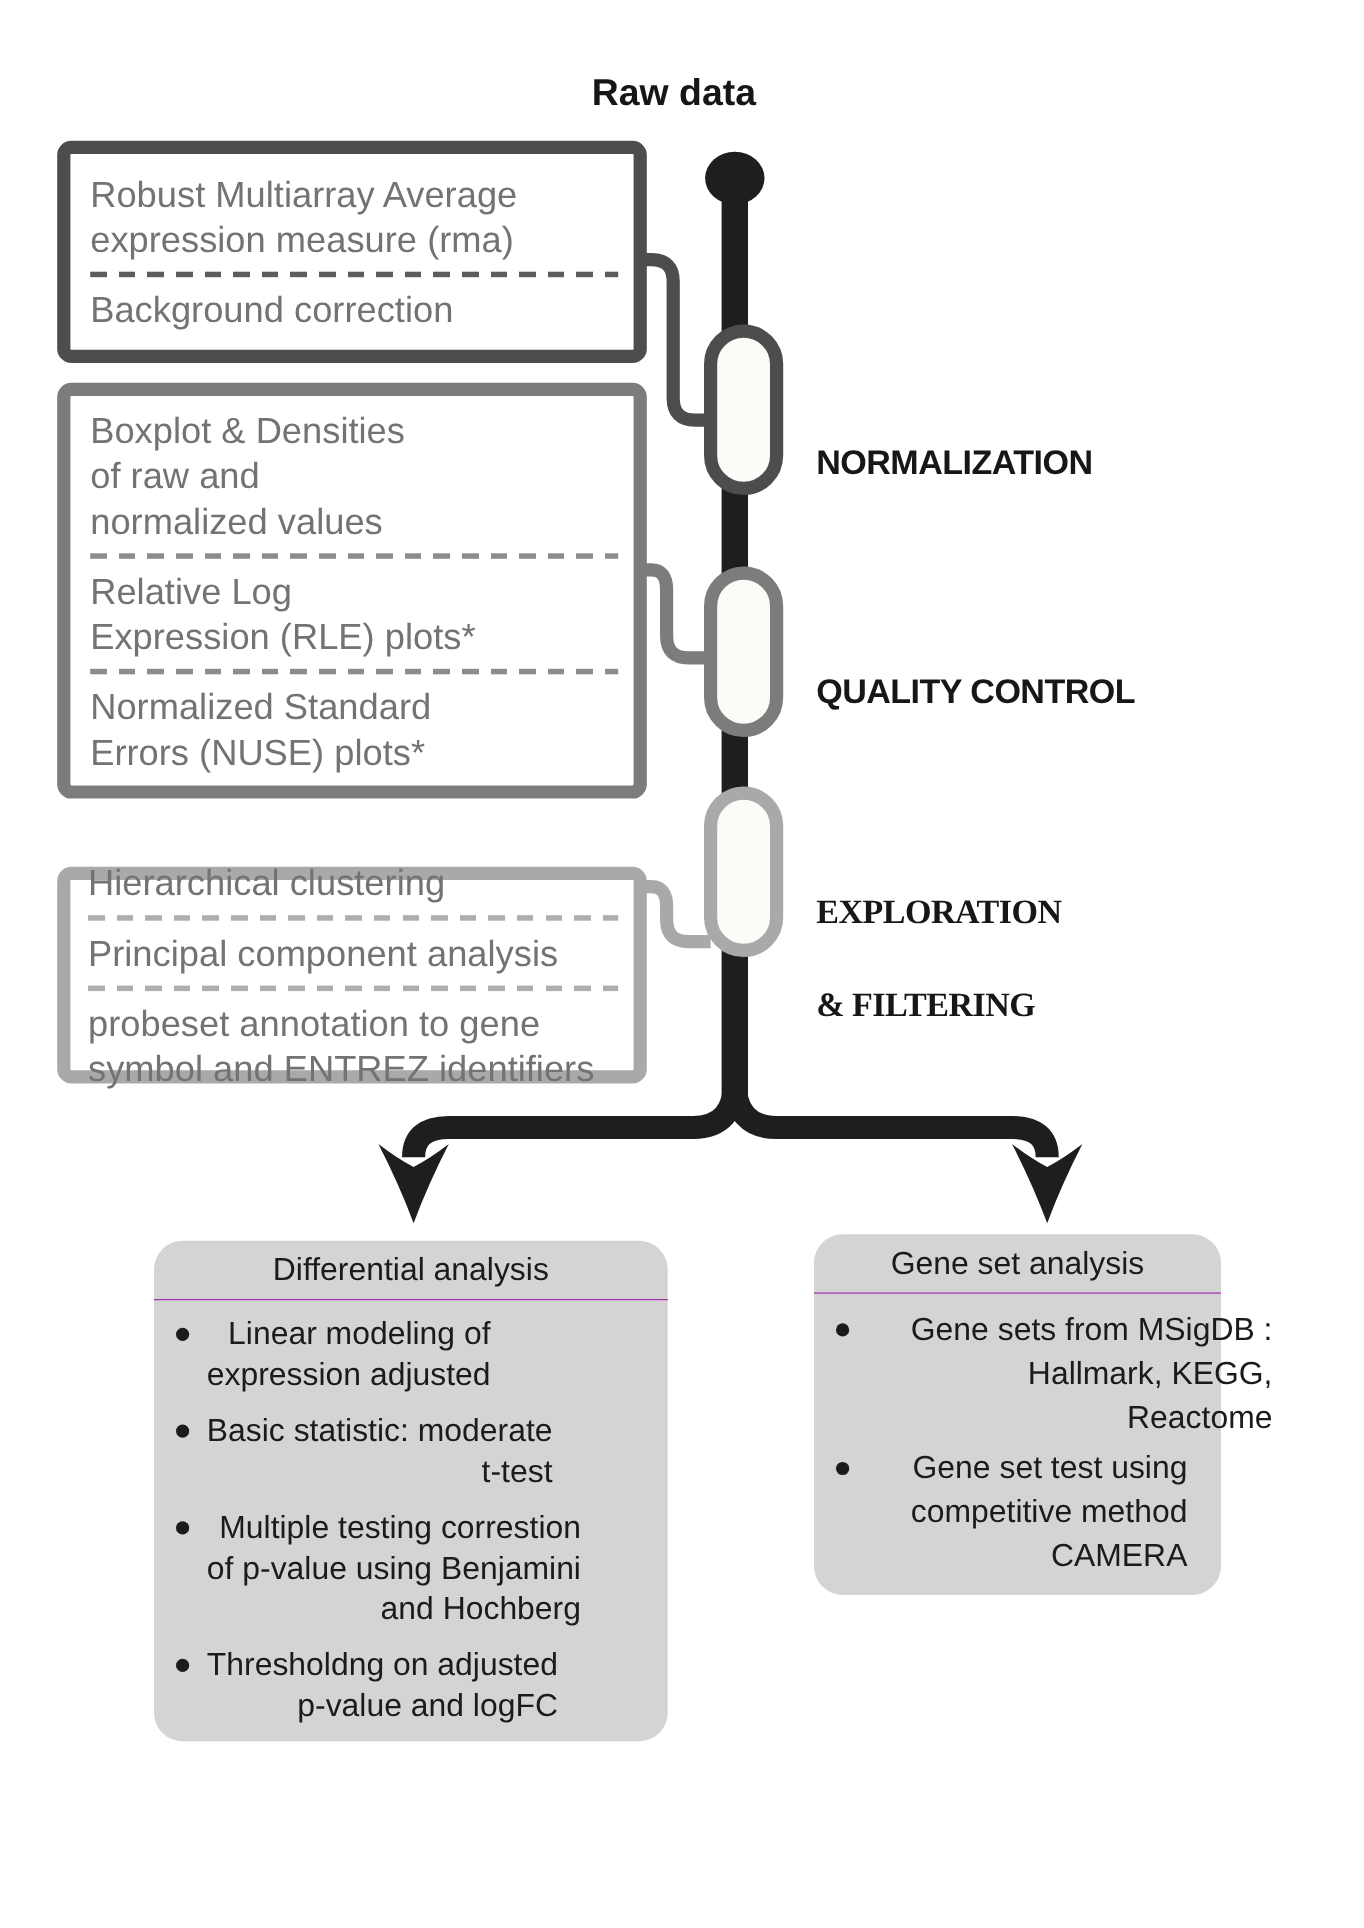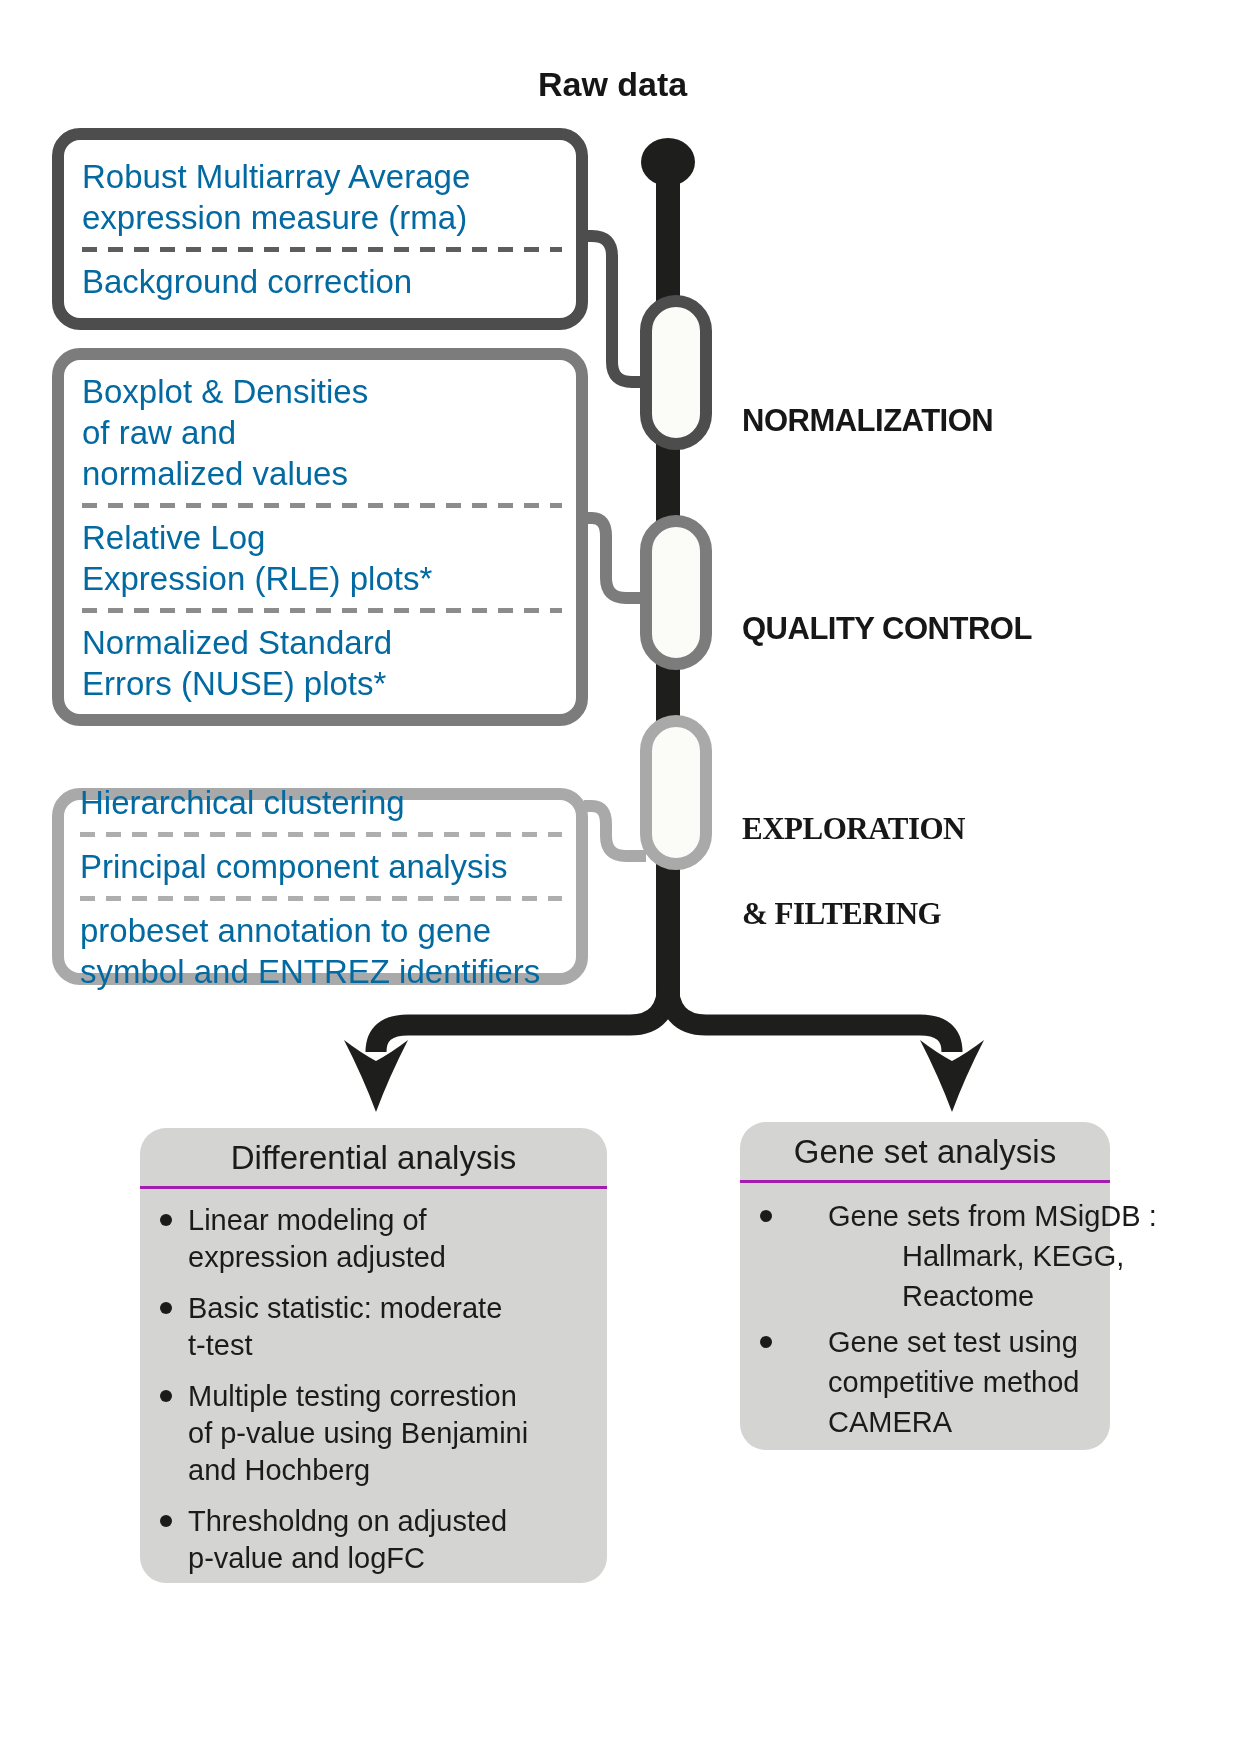--- a/index.html
+++ b/index.html
@@ -10,23 +10,23 @@
   .spine { position:absolute; left:0; top:0; z-index:1; }
 
   .raw-label {
     position:absolute; left:538px; top:65px; width:260px; text-align:left;
     font-size:34px; font-weight:700; color:#161616; z-index:2; white-space:nowrap;
   }
 
   
   .stepbox {
     position:absolute; left:52px; width:536px; box-sizing:border-box;
-    border:12px solid #4d4d4d; border-radius:28px; background:#ffffff;
+    border:12px solid #4d4d4d; border-radius:13px; background:#ffffff;
     padding:8px 8px 8px 18px; display:flex; flex-direction:column; justify-content:center;
-    color:#0369a1; font-size:33px; line-height:41px; z-index:2;
+    color:#737373; font-size:33px; line-height:41px; z-index:2;
   }
   .stepbox .ln { display:block; white-space:nowrap; }
   .b1 { top:128px; height:202px; border-color:#4d4d4d; --dash:#5d5d5d; }
   .b2 { top:348px; height:378px; border-color:#7c7c7c; --dash:#8c8c8c; }
   .b3 { top:788px; height:197px; border-color:#a9a9a9;padding-left:16px; --dash:#aeaeae; }
   .divider {
     height:5px; margin:9px 6px 9px 0; flex:none;
     background:repeating-linear-gradient(90deg, var(--dash) 0 15px, transparent 15px 26px);
   }
 
@@ -48,33 +48,33 @@
   .l3 { top:766px;font-family:Liberation Serif, serif; }
   .stage-label .ln { display:block;margin-top:41px; }
 
   
   .bbox {
     position:absolute; background:#d4d4d2; border-radius:26px; color:#1b1b1b; z-index:2;
   }
   .bbox-left  { left:140px; top:1128px; width:467px; height:455px; }
   .bbox-right { left:740px; top:1122px; width:370px; height:328px; }
   .btitle {
-    text-align:center; font-size:33px; padding:11px 22px 9px;
-    border-bottom:3px solid #a21caf; white-space:nowrap;
+    text-align:center; font-size:29px; padding:11px 22px 9px;
+    border-bottom:1px solid #a21caf; white-space:nowrap;
   }
   .bullets { padding:13px 8px 0 20px; font-size:29px; line-height:37px; }
   .bullets-right { line-height:40px; }
   .bullet-item { display:flex; margin-bottom:14px; }
   .bullets-right .bullet-item { margin-bottom:6px;gap:40px; }
   .bullet-dot {
     width:12px; height:12px; border-radius:50%; background:#1b1b1b;
     margin:12px 16px 0 0; flex:none;
   }
   .bullets-right .bullet-dot { margin-top:14px; }
-  .bullet-text .ln { display:block; white-space:nowrap; }
+  .bullet-text .ln { display:block; white-space:nowrap;text-align:right; }
   .bullet-text .ln.indent { padding-left:74px; }
 </style>
 </head>
 <body>
 
 <div class="canvas">
 
   <svg class="spine" width="1240" height="1753" viewBox="0 0 1240 1753">
 
     <path d="M584,236 L592,236 Q612,236 612,256 L612,362 Q612,382 632,382 L646,382" fill="none" stroke="#4d4d4d" stroke-width="12"></path>

